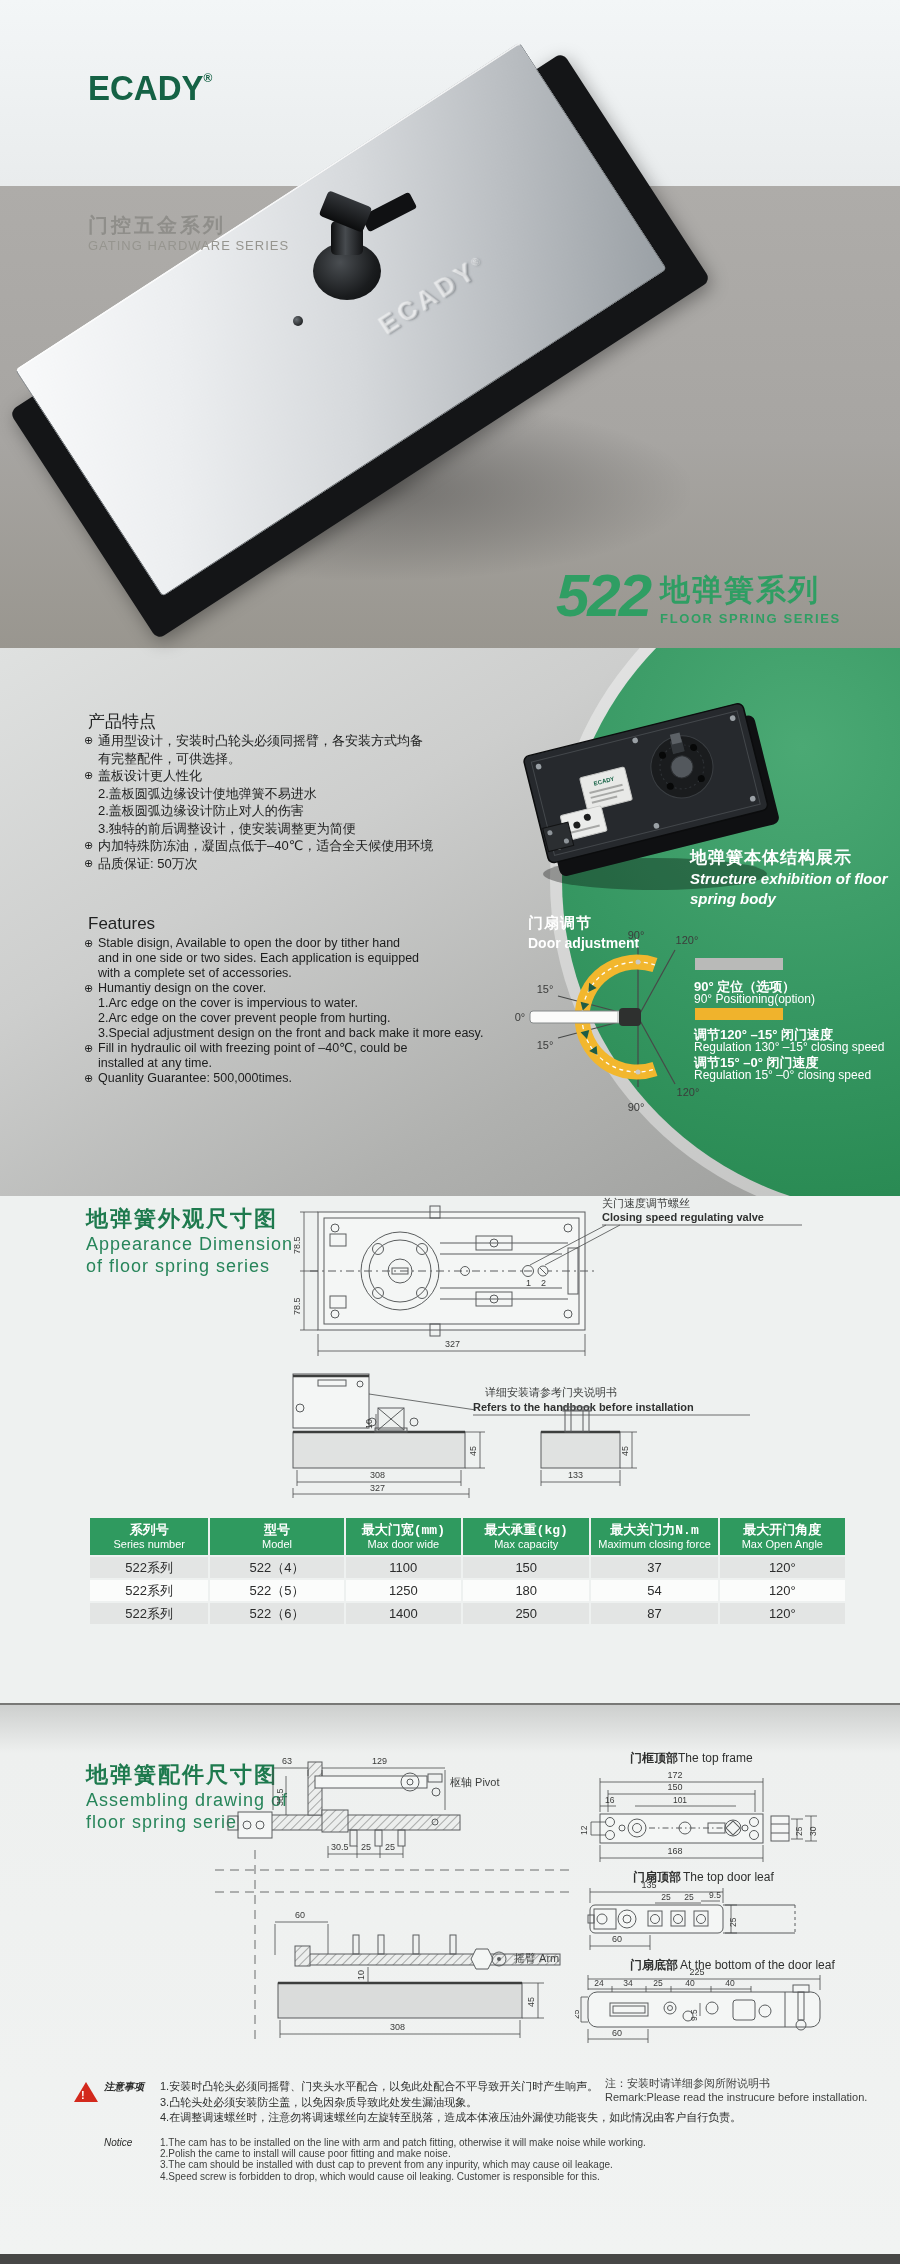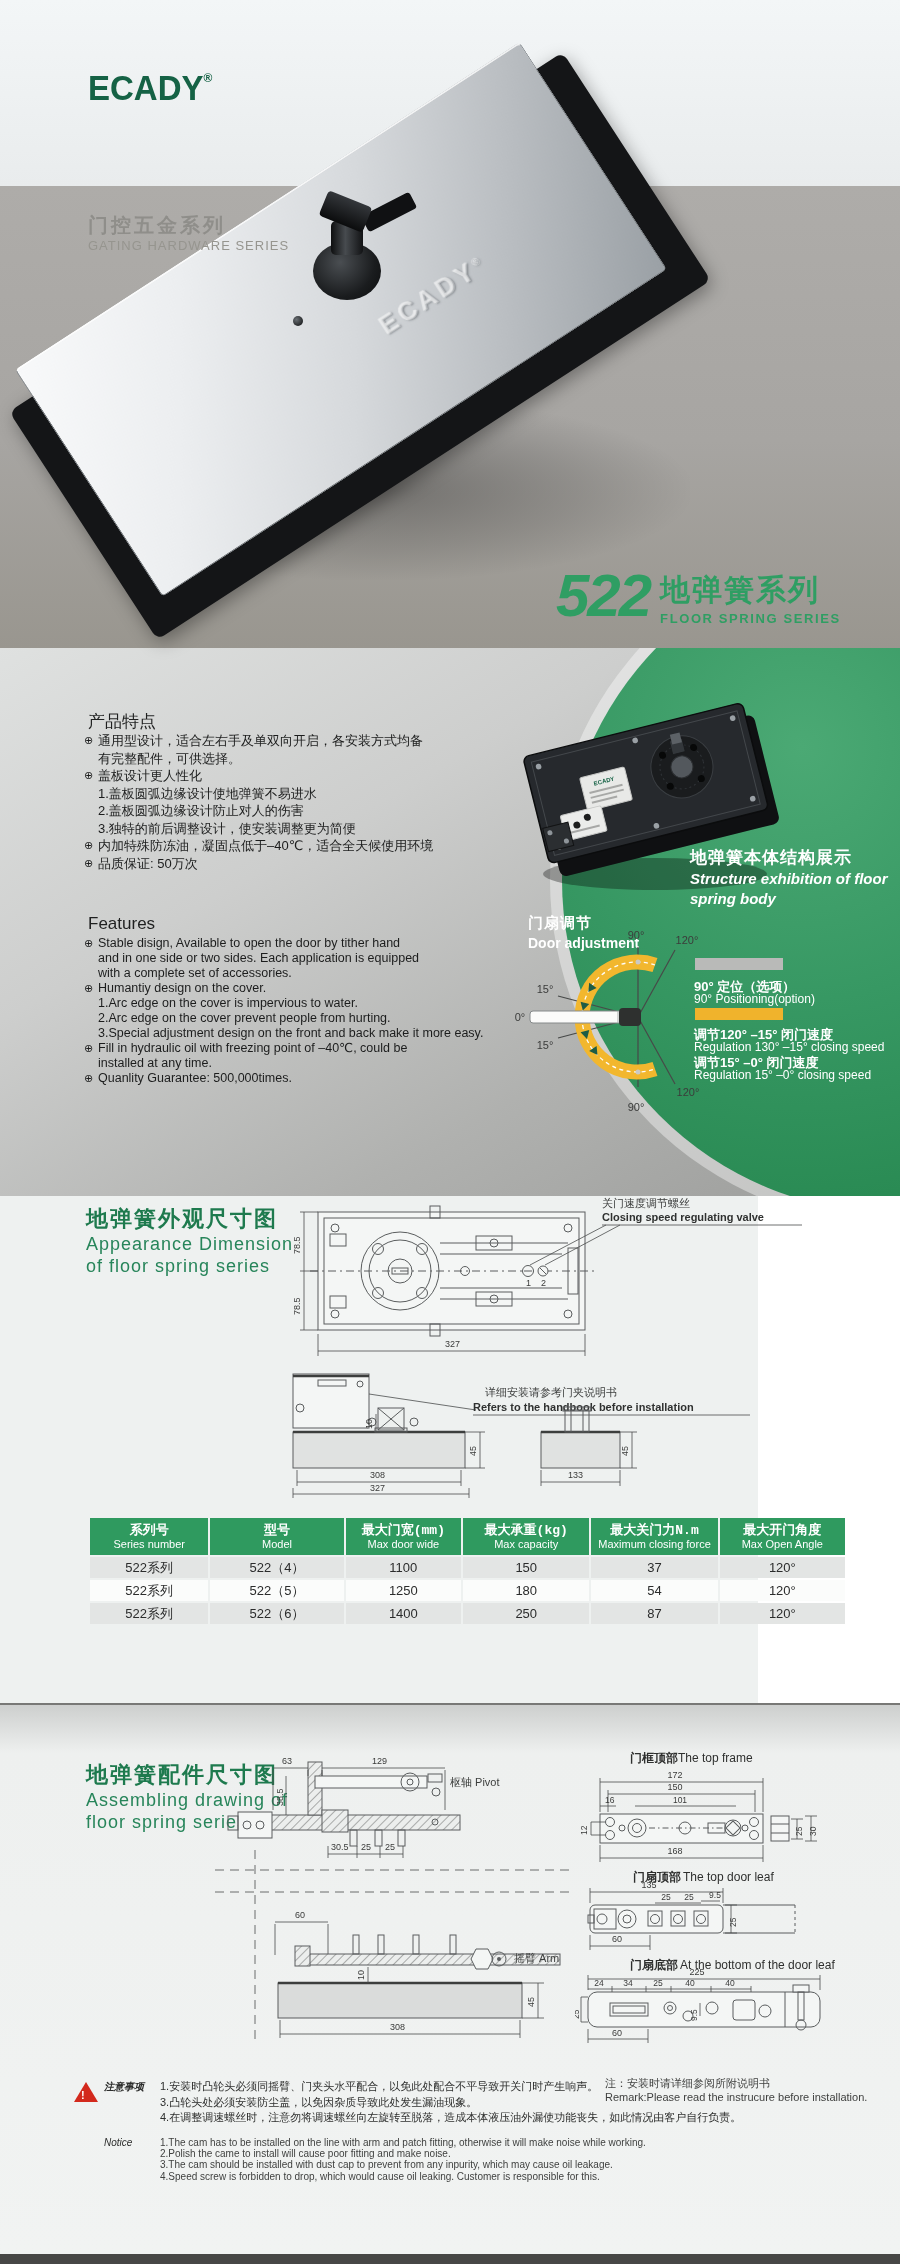--- a/index.html
+++ b/index.html
@@ -3,21 +3,21 @@
 <meta charset="utf-8">
 <style>
   html,body{margin:0;padding:0;background:#ffffff;}
   body{font-family:"Liberation Sans","DejaVu Sans",sans-serif;}
   #page{position:relative;width:900px;height:2264px;overflow:hidden;background:#fff;}
   .abs{position:absolute;}
   
   .sec-top{left:0;top:0;width:900px;height:186px;background:linear-gradient(180deg,#f3f6f7 0%,#e9eced 100%);}
   .sec-band{left:0;top:186px;width:900px;height:462px;background:linear-gradient(180deg,#aeaca9 0%,#a7a5a2 55%,#99968f 100%);}
   .sec-silver{left:0;top:648px;width:900px;height:548px;background:linear-gradient(150deg,#dfe1e0 0%,#cdcecd 35%,#b0b1af 70%,#9c9d9b 100%);overflow:hidden;}
-  .sec-dims{left:0;top:1196px;width:758px;height:507px;background:#eef1f0;}
+  .sec-dims{left:0;top:1196px;width:900px;height:507px;background:#eef1f0;}
   .divider{left:0;top:1703px;width:900px;height:2px;background:#787876;}
   .sec-asm{left:0;top:1705px;width:900px;height:549px;background:linear-gradient(180deg,#cdcfce 0px,#eef0ef 48px,#f1f3f2 100%);}
   .footer-bar{left:0;top:2254px;width:900px;height:10px;background:#474746;}
   
   .logo{font-size:33px;font-weight:900;letter-spacing:0px;color:#156245;transform:scaleY(1.04);}
   .logo sup{font-size:12px;font-weight:700;vertical-align:18px;}
   .band-cn{font-size:20px;font-weight:700;color:#8f8e8a;letter-spacing:3px;}
   .band-en{font-size:13px;color:#96958f;letter-spacing:1px;}
   
   .hero{left:0;top:40px;width:760px;height:560px;z-index:2;}
@@ -119,24 +119,24 @@
     <div class="abs pv-cyl"></div>
     <div class="abs pv-knob"></div>
   </div>
 
   <div class="abs sec-silver">
     <div class="abs ring" style="left:550px;top:-113px;width:690px;height:690px;"></div>
     <div class="abs gcircle" style="left:562px;top:-101px;width:666px;height:666px;"></div>
 
     <div class="abs ftitle" style="left:88px;top:62px;">产品特点</div>
     <div class="abs flist" style="left:84px;top:84px;width:450px;">
-      <div class="fline cnl"><span class="bul">⊕</span><span>通用型设计，适合左右手及单双向开启，各安装方式均备</span></div>
+      <div class="fline cnl"><span class="bul">⊕</span><span>通用型设计，安装时凸轮头必须同摇臂，各安装方式均备</span></div>
       <div class="fline cnl"><span class="bul"></span><span>有完整配件，可供选择。</span></div>
       <div class="fline cnl"><span class="bul">⊕</span><span>盖板设计更人性化</span></div>
-      <div class="fline cnl"><span class="bul"></span><span>1.盖板圆弧边缘设计使地弹簧不易进水</span></div>
+      <div class="fline cnl"><span class="bul"></span><span>2.盖板圆弧边缘设计使地弹簧不易进水</span></div>
       <div class="fline cnl"><span class="bul"></span><span>2.盖板圆弧边缘设计防止对人的伤害</span></div>
       <div class="fline cnl"><span class="bul"></span><span>3.独特的前后调整设计，使安装调整更为简便</span></div>
       <div class="fline cnl"><span class="bul">⊕</span><span>内加特殊防冻油，凝固点低于–40℃，适合全天候使用环境</span></div>
       <div class="fline cnl"><span class="bul">⊕</span><span>品质保证: 50万次</span></div>
     </div>
 
     <div class="abs ftitle" style="left:88px;top:266px;">Features</div>
     <div class="abs flist" style="left:84px;top:288px;width:460px;">
       <div class="fline enl"><span class="bul">⊕</span><span>Stable disign, Available to open the door by tither hand</span></div>
       <div class="fline enl"><span class="bul"></span><span>and in one side or two sides. Each application is equipped</span></div>

